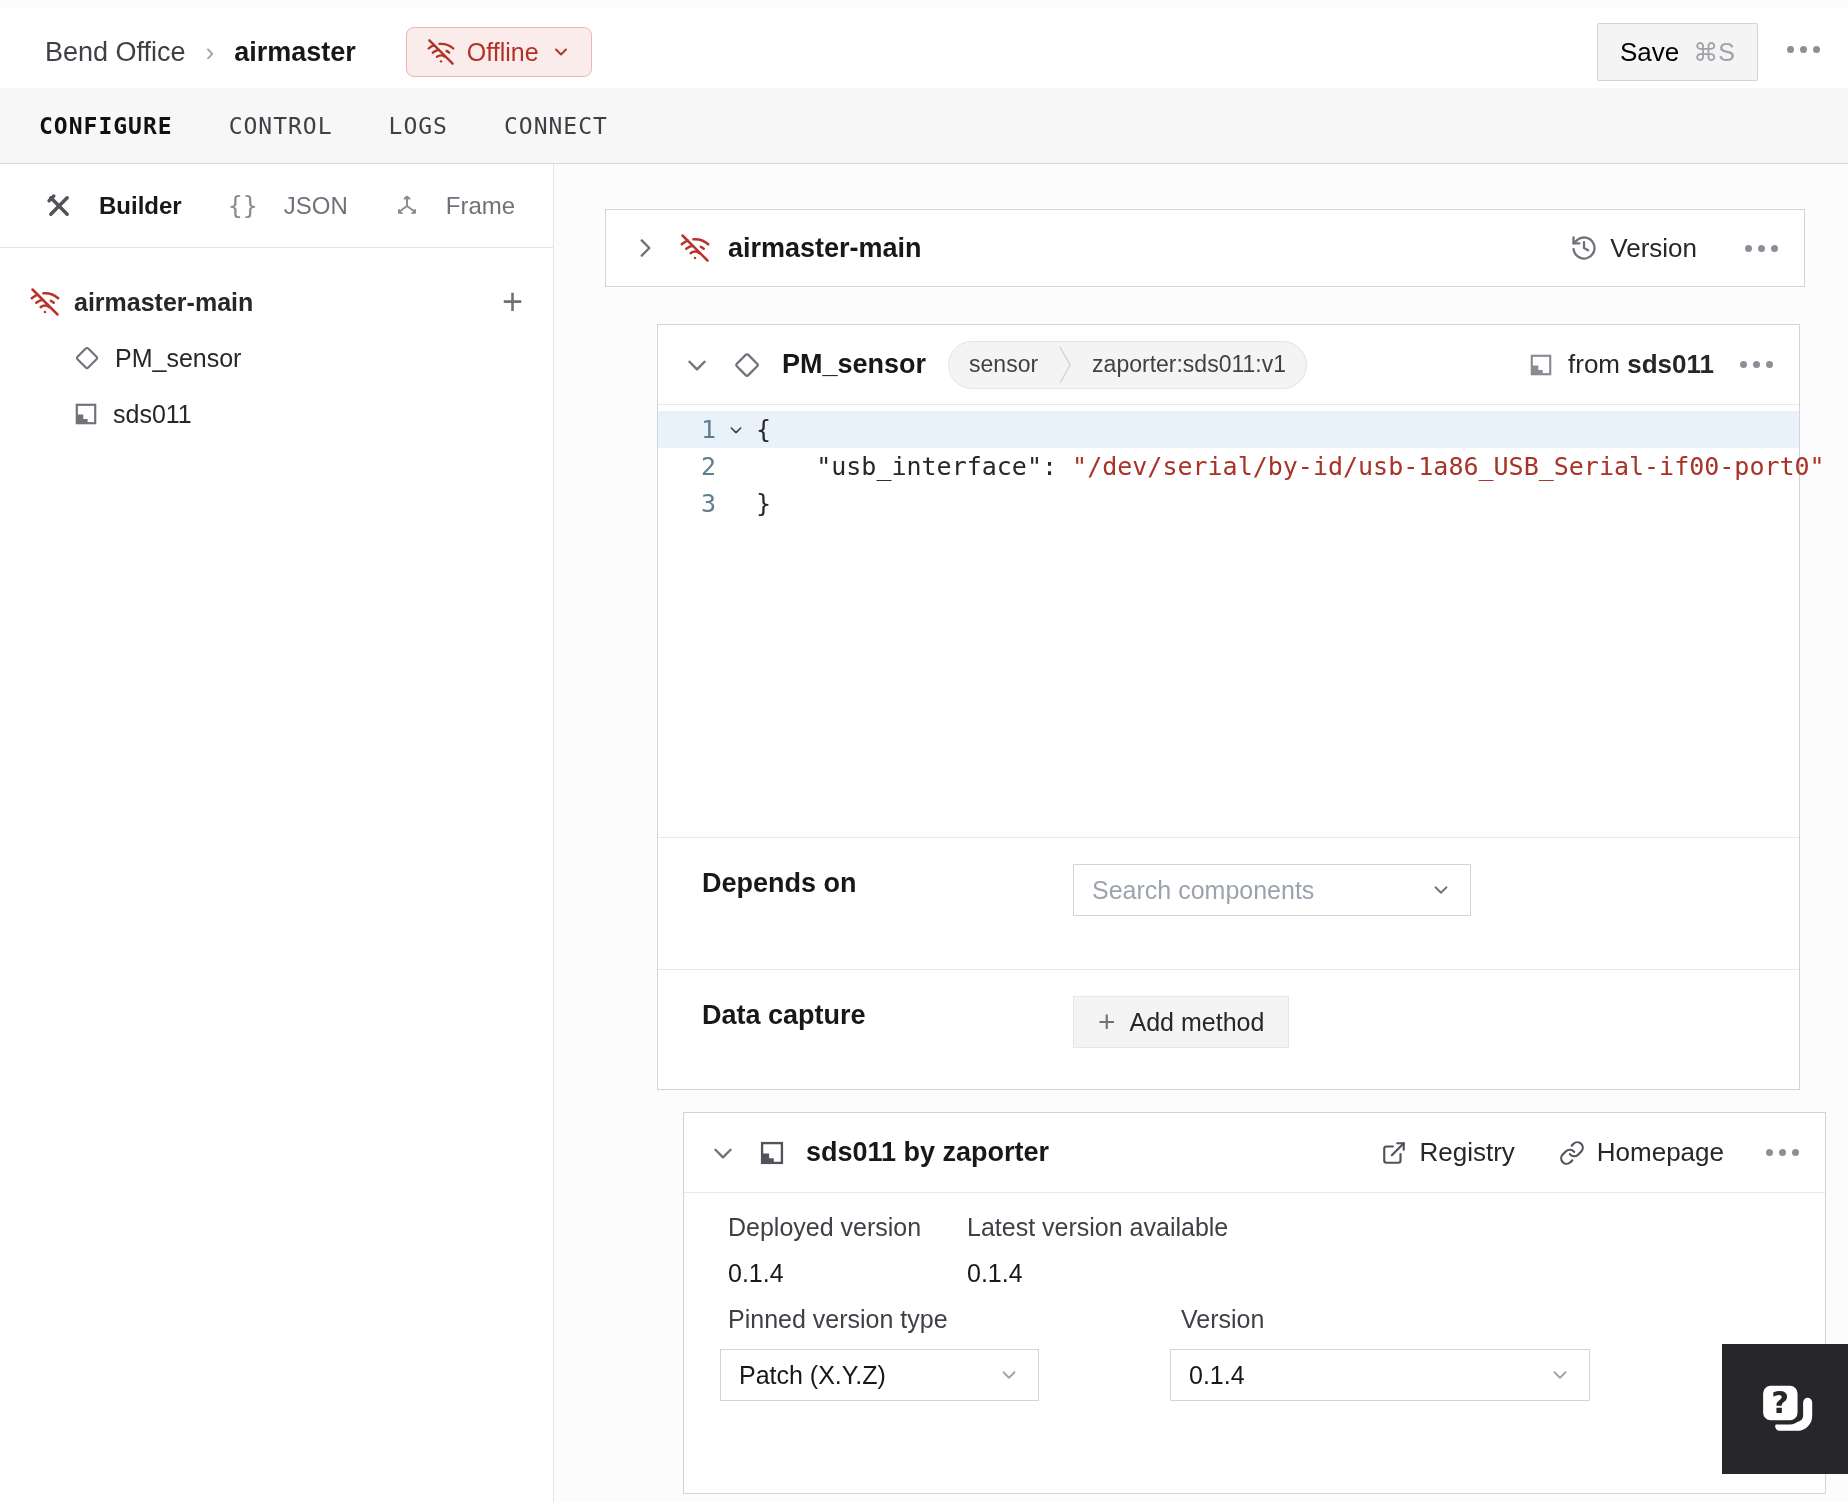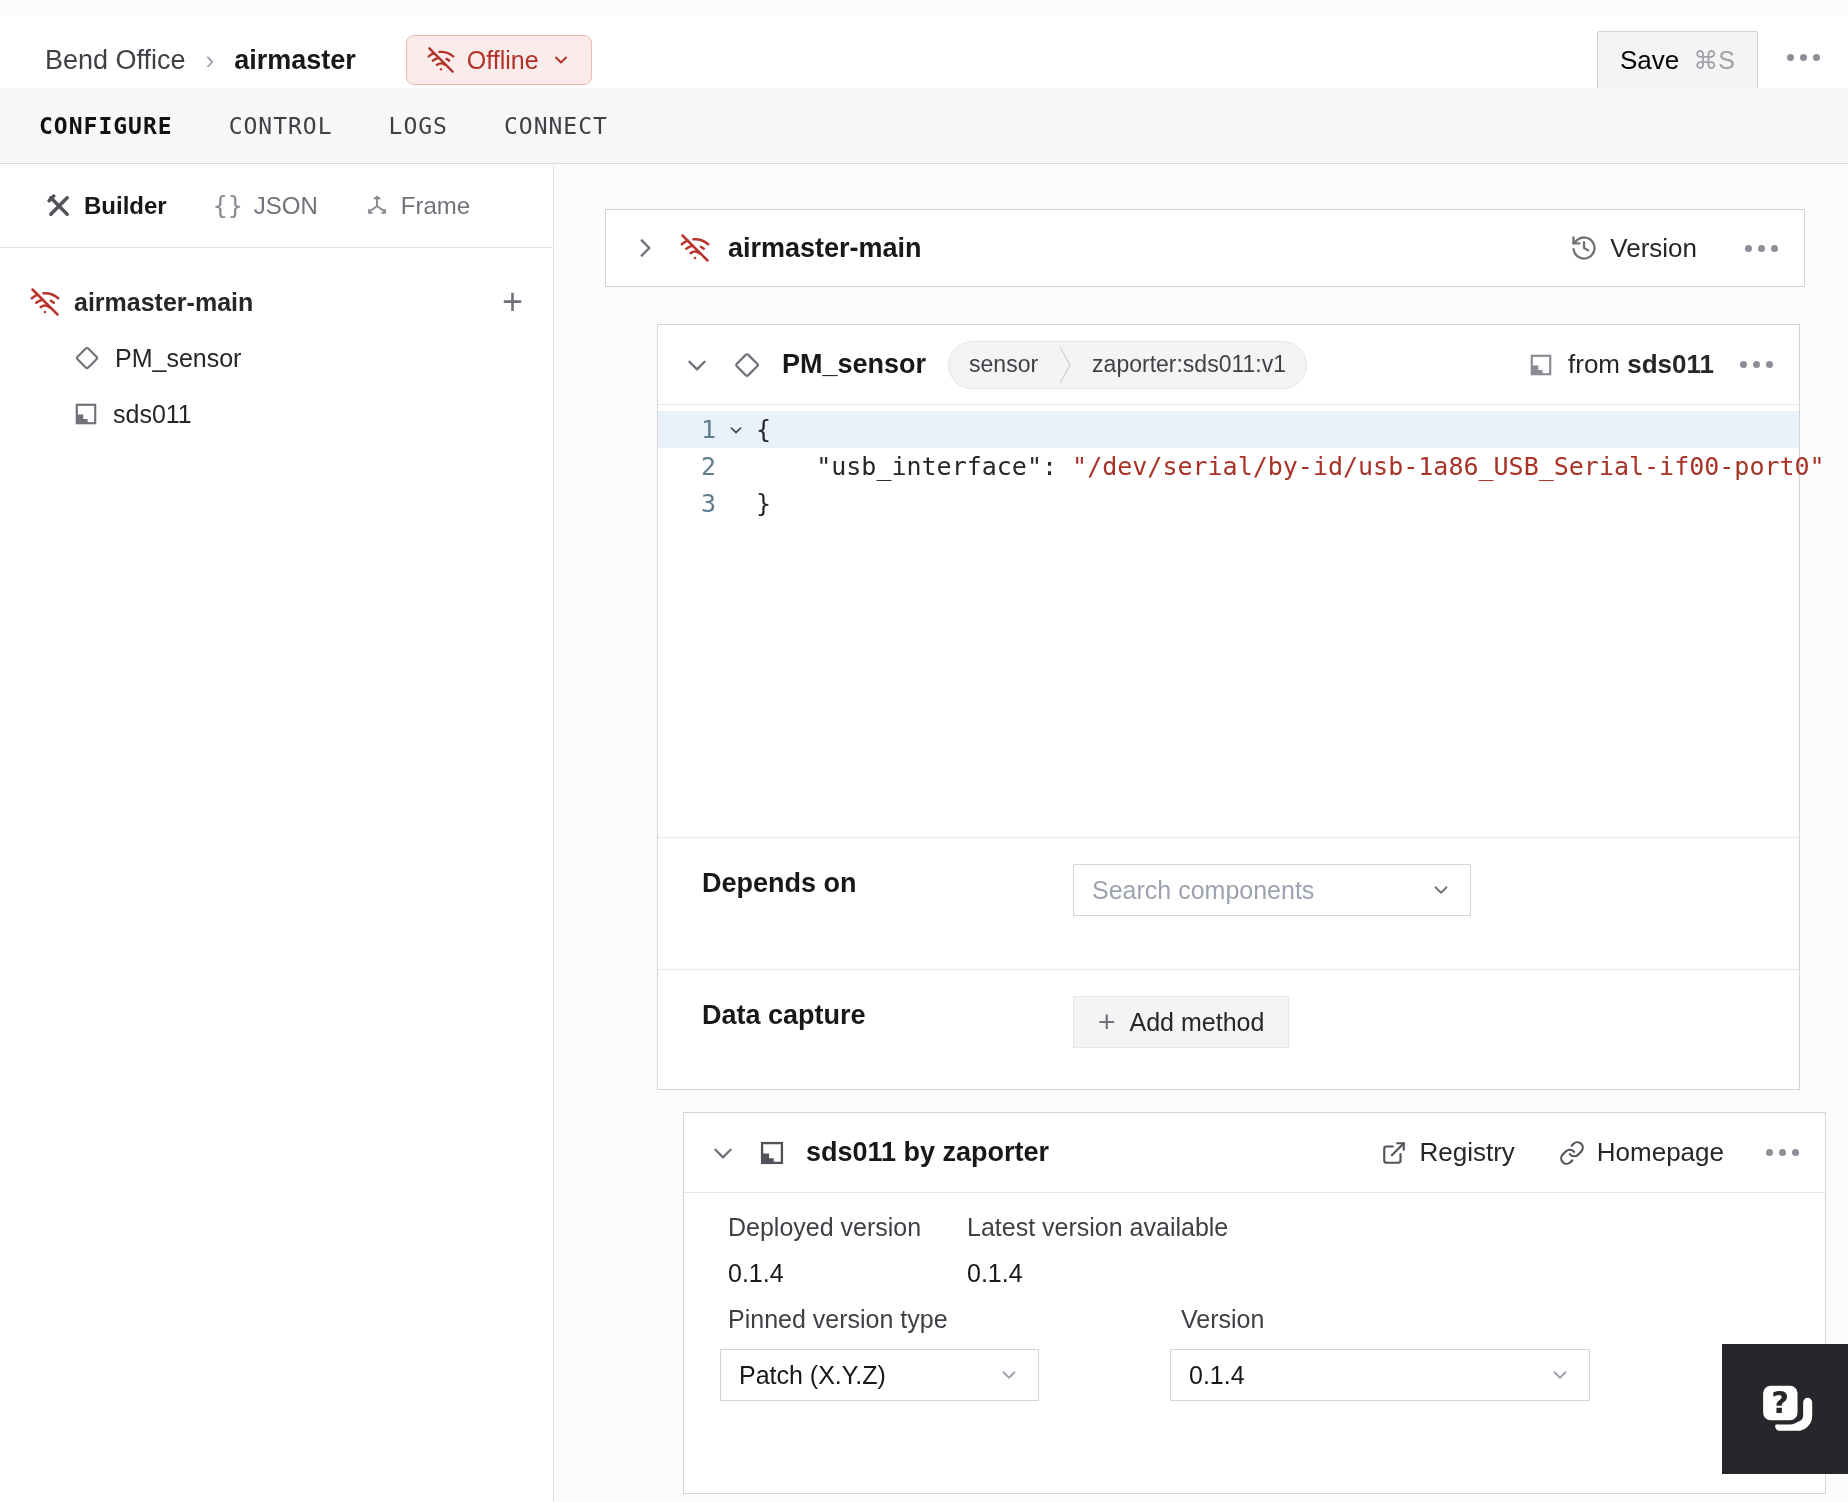--- a/index.html
+++ b/index.html
@@ -1,20 +1,20 @@
 <!DOCTYPE html>
 <html><head>
 <meta charset="utf-8">
 <style>
   * { margin:0; padding:0; box-sizing:border-box; }
   html,body { width:1848px; height:1502px; overflow:hidden; background:#fcfcfd;
               font-family:"Liberation Sans", sans-serif; color:#18181b; }
 
   
-  .app-header { position:absolute; left:0; top:16px; width:1848px; height:88px; background:#fff;
+  .app-header { position:absolute; left:0; top:8px; width:1848px; height:88px; background:#fff;
                 display:flex; align-items:center; padding-left:45px; }
   .crumb { display:flex; align-items:center; font-size:27px; }
   .crumb-org { color:#3f3f46; }
   .crumb-sep { color:#9ca3af; margin:0 20px; font-size:26px; }
   .crumb-machine { font-weight:bold; color:#18181b; }
   .status-badge { margin-left:50px; display:flex; align-items:center; gap:12px;
                   background:#faeceb; border:1.5px solid #ecb9b1; border-radius:8px;
                   height:50px; padding:0 20px; color:#b23229; font-size:25px; cursor:pointer; }
   .save-btn { position:absolute; right:90px; top:15px; width:161px; height:58px;
               background:#f4f4f5; border:1.5px solid #d4d4d8; border-radius:2px;
@@ -30,21 +30,21 @@
              border-bottom:1.5px solid #d9d9dc; display:flex; align-items:center; padding-left:39px;
              font-family:"DejaVu Sans Mono", monospace; font-size:23px; letter-spacing:1px; }
   .tab { margin-right:56px; color:#3f3f46; cursor:pointer; }
   .tab.active { color:#111113; font-weight:bold; }
 
   
   .sidebar { position:absolute; left:0; top:164px; width:554px; bottom:0; background:#fff;
              border-right:1.5px solid #e4e4e7; }
   .mode-row { height:84px; border-bottom:1.5px solid #e4e4e7; display:flex; align-items:center;
               padding-left:45px; gap:46px; }
-  .mode { display:flex; align-items:center; gap:11px; font-size:24px; color:#71717a; cursor:pointer;justify-content:flex-end; }
+  .mode { display:flex; align-items:center; gap:26px; font-size:24px; color:#71717a; cursor:pointer;justify-content:flex-end; }
   .mode.active { color:#18181b; font-weight:bold; }
   .json-glyph { font-family:"DejaVu Sans Mono", monospace; font-size:25px; color:#8b8b94; }
   .tree { padding-top:26px; position:relative; }
   .tree-row { height:56px; display:flex; align-items:center; gap:14px; padding-left:30px;
               font-size:25px; color:#27272a; cursor:pointer; }
   .tree-row.root { font-weight:bold; }
   .tree-row.child { padding-left:73px; }
   .tree-add { position:absolute; right:30px; top:36px; font-size:36px; font-weight:300;
               color:#71717a; line-height:1; cursor:pointer; }
 

